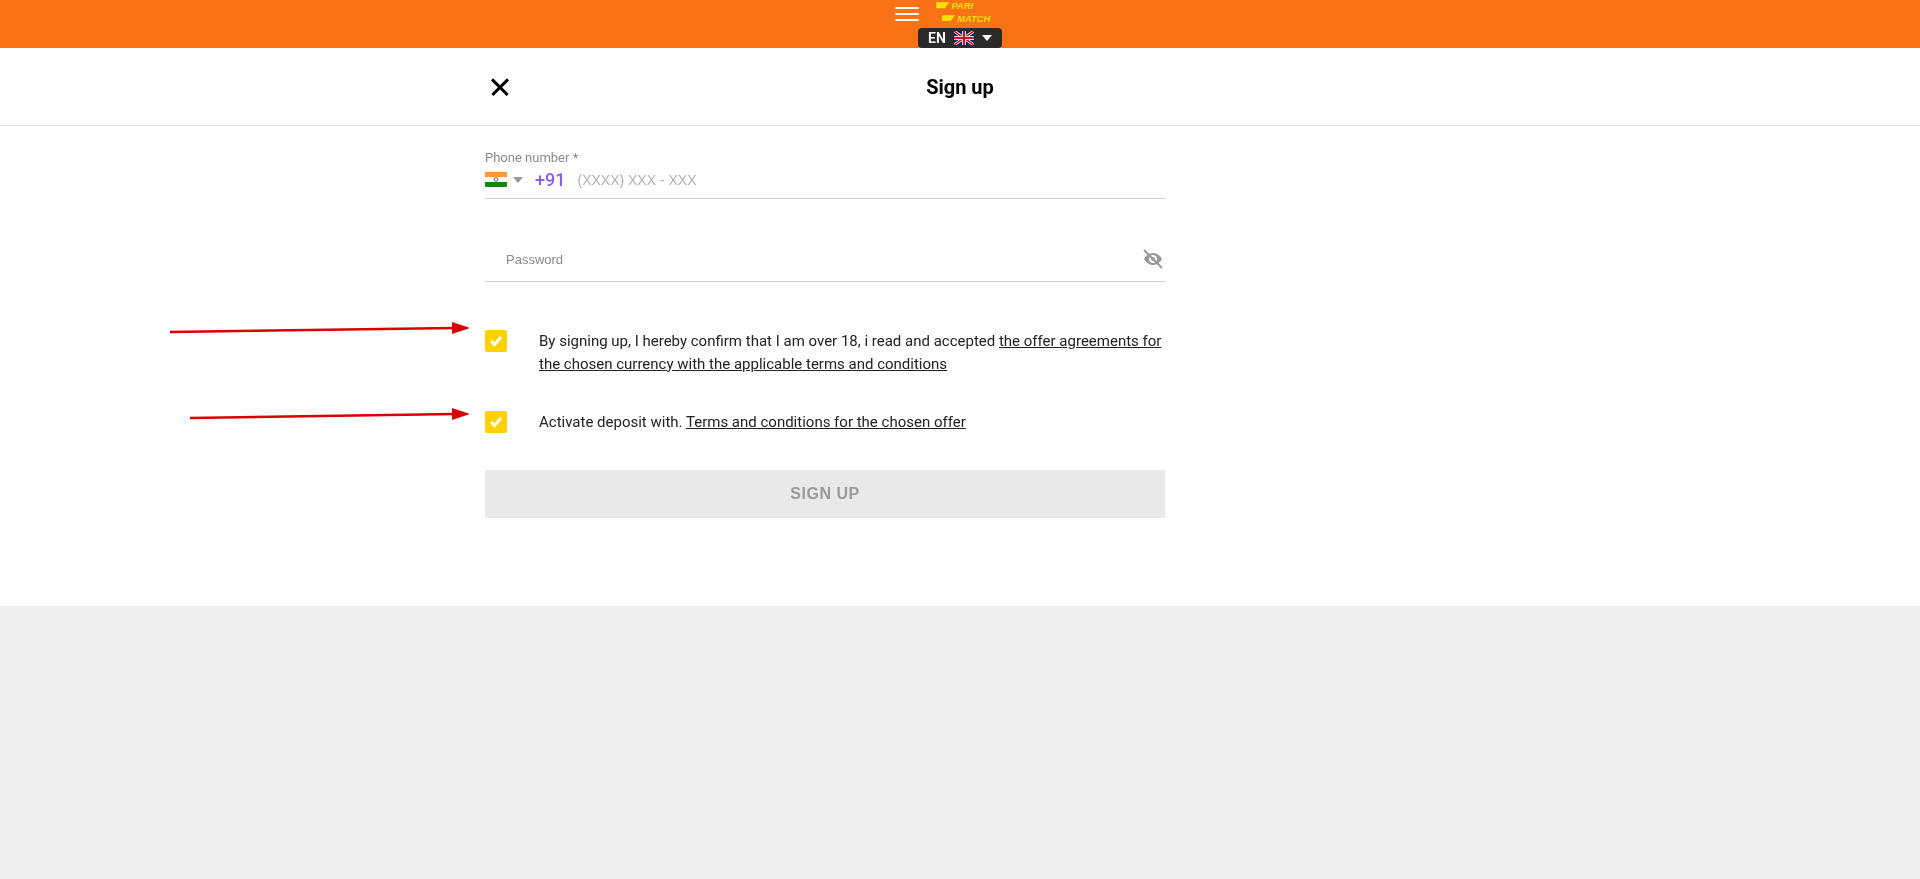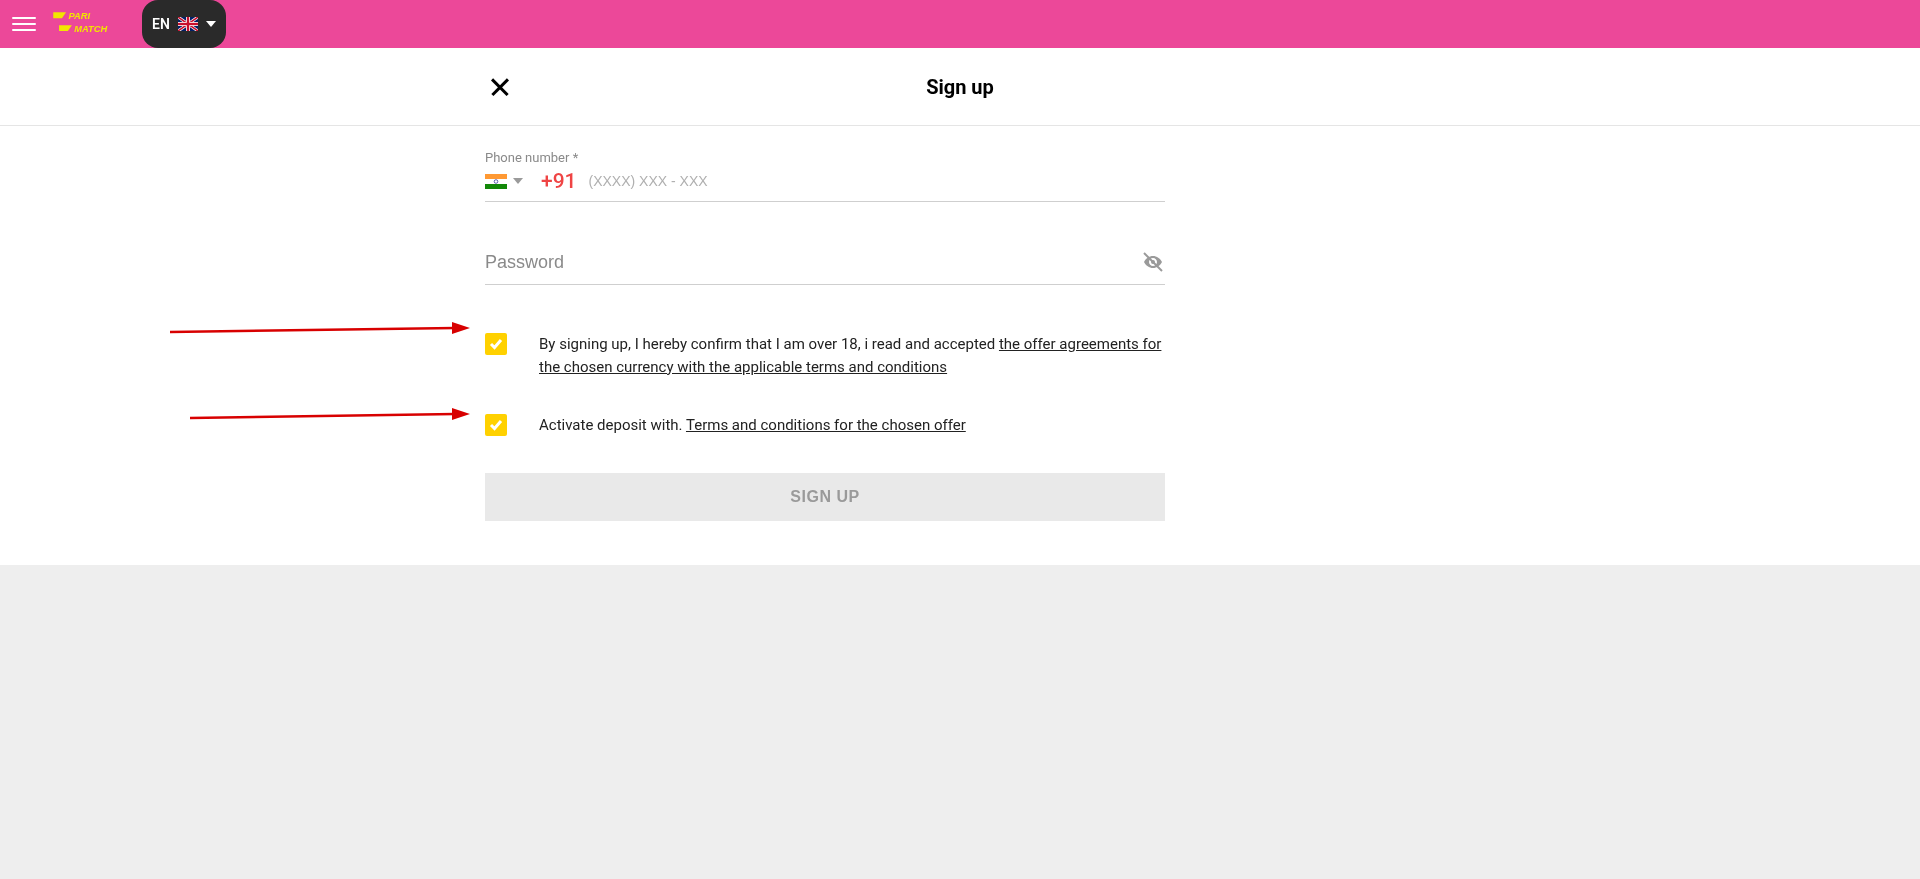--- a/index.html
+++ b/index.html
@@ -5,36 +5,37 @@
     * { box-sizing: border-box; margin: 0; padding: 0; }
     body {
       font-family: -apple-system, BlinkMacSystemFont, "Segoe UI", Roboto, Helvetica, Arial, sans-serif;
       background: #eeeeee;
       width: 1920px;
       height: 879px;
       overflow: hidden;
       position: relative;
     }
     .topbar {
-      background: #ec4899;
+      background: #f97316;
       height: 48px;
       display: flex;
       align-items: center;
       padding: 0 12px;
-      justify-content: flex-start;
+      justify-content: space-between;
+      flex-direction: column;
     }
     .topbar-left { display: flex; align-items: center; gap: 16px; }
     .menu-icon { width: 24px; height: 24px; display: flex; flex-direction: column; justify-content: center; gap: 4px; cursor: pointer;}
     .menu-icon span { display:block; height:2px; background:#fff; border-radius:1px;}
     .logo { height: 28px; }
     .logo svg { height: 28px; }
     .lang {
       display: flex; align-items: center; gap: 8px;
       background: #2a2a2a; color: #fff; height: 48px;
-      padding: 0 10px; border-radius: 16px; cursor: pointer;
+      padding: 0 10px; border-radius: 4px; cursor: pointer;
       font-size: 14px; font-weight: 600;
     }
     .lang .flag-uk { width: 20px; height: 14px; }
     .lang .caret { width:0;height:0;border-left:5px solid transparent;border-right:5px solid transparent;border-top:6px solid #fff;}
     .titlebar {
       background: #fff;
       height: 78px;
       display: flex;
       align-items: center;
       position: relative;
@@ -56,50 +57,50 @@
     .title {
       width: 100%;
       text-align: center;
       font-size: 20px;
       font-weight: 700;
       color: #000;
     }
     .content {
       background: #fff;
       padding-top: 24px;
-      padding-bottom: 44px;
+      padding-bottom: 88px;
     }
     .form {
       width: 680px;
       margin-left: 485px;
     }
     .field { margin-bottom: 48px; position: relative; }
     .label { font-size: 13px; color: #8a8a8a; display:block; margin-bottom: 4px;}
     .phone-row {
       display: flex; align-items: center; gap: 12px;
       border-bottom: 1px solid #cfcfcf; padding-bottom: 8px;
     }
     .country {
       display:flex; align-items:center; gap:6px; cursor:pointer;
     }
     .flag-in { width: 22px; height: 15px; }
     .country .caret {
       width:0;height:0;border-left:5px solid transparent;border-right:5px solid transparent;border-top:6px solid #9a9a9a;
     }
-    .dialcode { font-size: 21px; color:#ef4444; font-weight:500; margin-left: 6px;}
+    .dialcode { font-size: 18px; color:#8b5cf6; font-weight:500; }
     .phone-input {
       border:none; outline:none; font-size:14px; flex:1;
       color:#000;
     }
     .phone-input::placeholder{ color:#b0b0b0;}
     .password-row{
       display:flex; align-items:center; border-bottom:1px solid #cfcfcf; padding-bottom: 10px;
     }
     .password-input{
-      border:none; outline:none; font-size:18px; flex:1; color:#be185d;
+      border:none; outline:none; font-size:13px; flex:1; color:#be185d;margin-left:21px;
     }
     .password-input::placeholder{ color:#8a8a8a;}
     .eye { width:24px; height:24px; cursor:pointer;}
     .eye svg { width:24px; height:24px; fill:#9a9a9a;}
     .checkrow{
       display:flex; gap:32px; margin-bottom: 36px; align-items:flex-start;
     }
     .checkbox{
       width:22px;height:22px; background:#ffd100; border-radius:2px;
       display:flex;align-items:center;justify-content:center; cursor:pointer;

